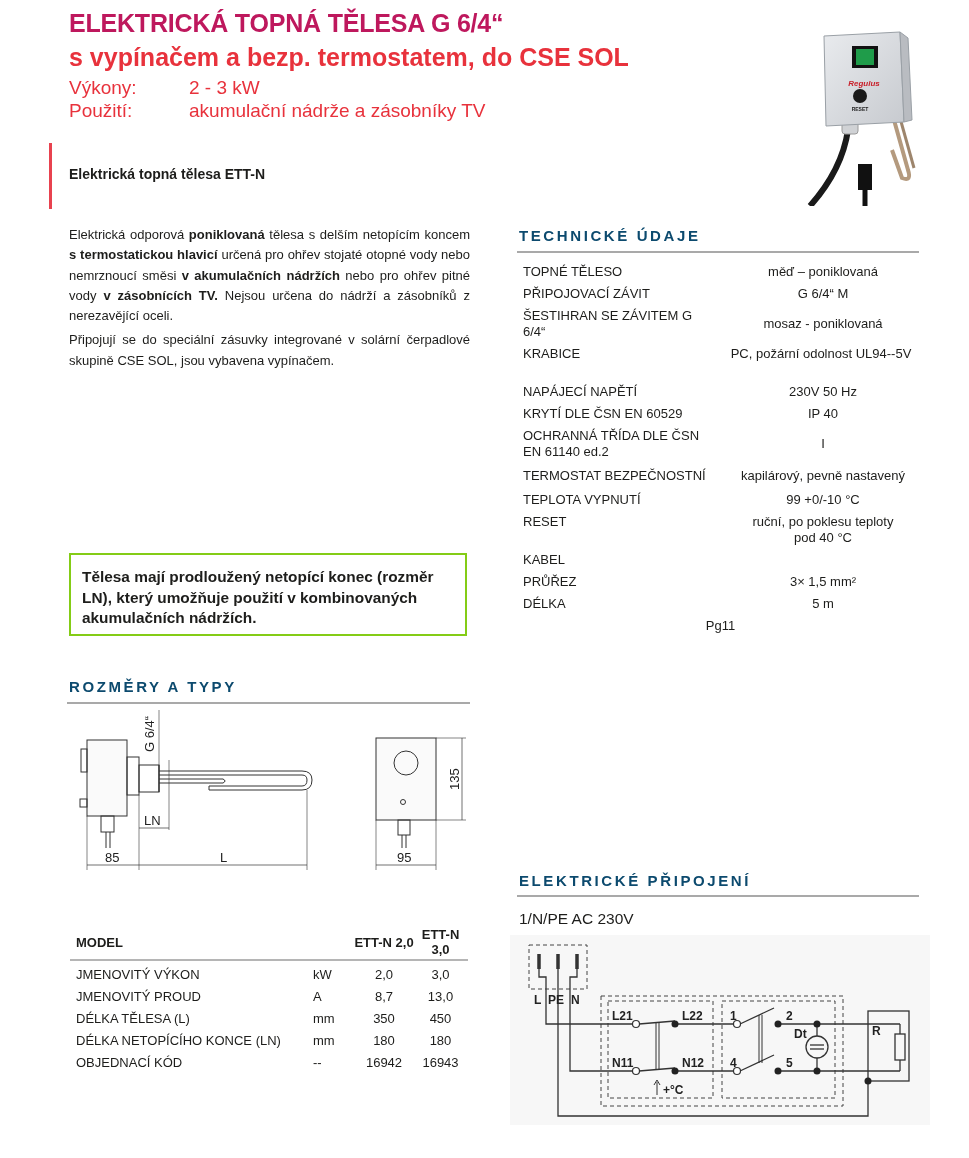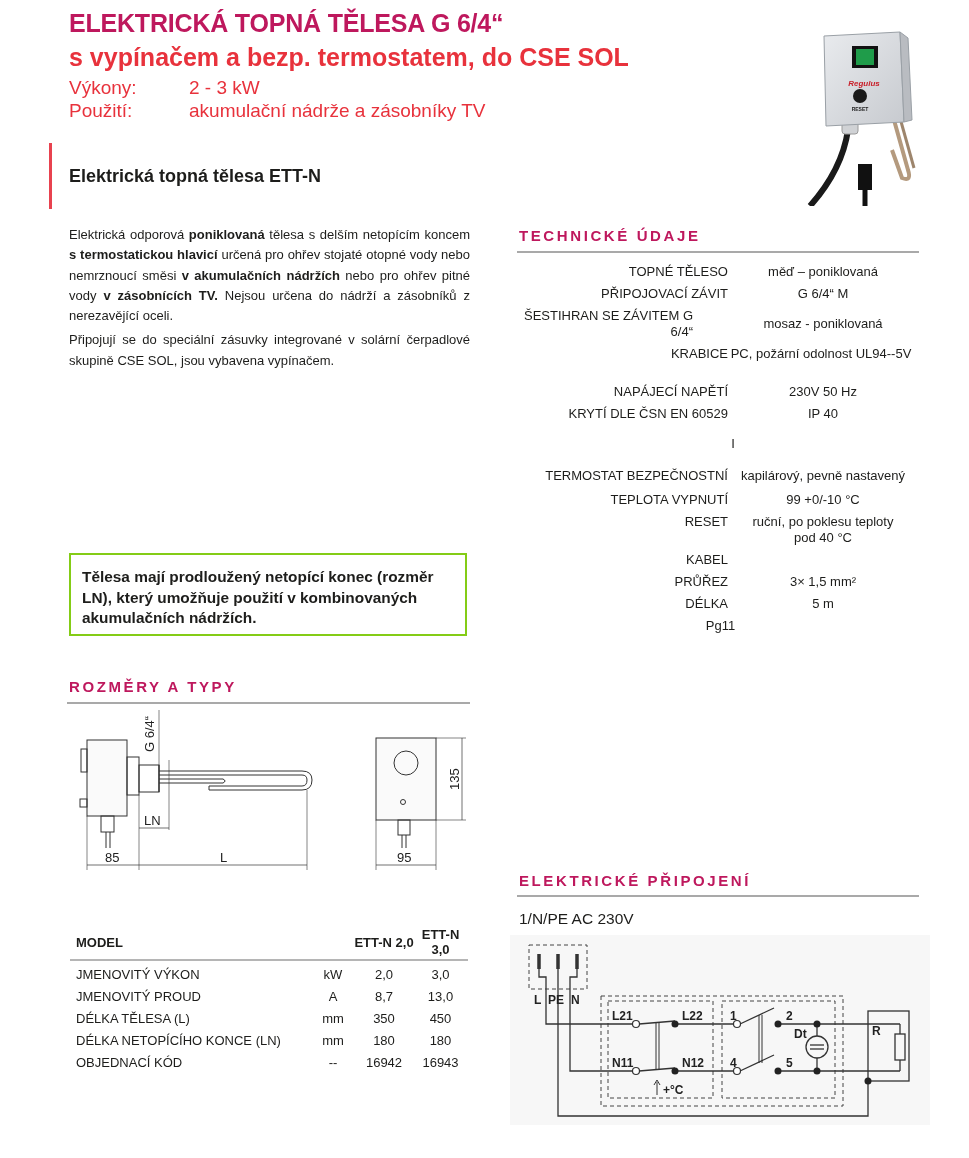--- a/index.html
+++ b/index.html
@@ -12,48 +12,48 @@
   .h2 { left:69px; top:42px; font-size:25px; font-weight:bold; color:#e8323c; line-height:30px; white-space:nowrap; }
   .meta { left:69px; font-size:19px; color:#e8323c; line-height:24px; }
   .meta .lbl { display:inline-block; width:120px; }
   .meta1 { top:76px; } .meta2 { top:99px; }
 
   
   .photo { left:796px; top:10px; width:150px; height:196px; }
 
   
   .redbar { left:49px; top:143px; width:3px; height:66px; background:#e8424f; }
-  .subtitle { left:69px; top:166px; font-size:18px; font-weight:bold; color:#1d1d1b; }
+  .subtitle { left:69px; top:166px; font-size:14px; font-weight:bold; color:#1d1d1b; }
 
   
   .bodytext { left:69px; top:225px; width:401px; font-size:13px; line-height:20.3px; text-align:justify; }
   .bodytext p { margin:0 0 4px 0; }
   .bodytext b { font-weight:bold; }
 
   
   .notice { left:69px; top:553px; width:398px; height:83px; border:2px solid #84cc16; box-sizing:border-box;
             padding:12px 10px 0 11px; font-size:15.4px; font-weight:bold; line-height:20.5px; }
 
   
-  .sect { font-size:15px; font-weight:bold; letter-spacing:2.6px; color:#be185d; }
+  .sect { font-size:15px; font-weight:bold; letter-spacing:2.6px; color:#0c4a6e; }
   .sect-line { height:2px; background:#a9a9a9; }
 
   
   .tech { left:523px; top:264px; width:395px; font-size:13px; line-height:16px; }
   .tech .row { display:flex; }
-  .tech .k { width:205px;text-align:right; }
+  .tech .k { width:205px; }
   .tech .v { flex:1; text-align:center; }
   .tech .bold { font-weight:normal; }
 
   
   .mtable { left:76px; top:926px; width:390px; font-size:13px; }
   .mtable .hdr { display:flex; height:32px; align-items:center; font-weight:bold; }
   .mtable .row { display:flex; height:22px; align-items:center; }
   .mtable .c0 { width:237px; }
-  .mtable .c1 { width:40px; text-align:center; }
+  .mtable .c1 { width:40px; }
   .mtable .c2 { width:62px; text-align:center; }
   .mtable .c3 { width:51px; text-align:center; }
   .mtable .sep { height:2px; background:#b5b5b5; margin:1px 0 2px 0; width:398px; margin-left:-6px; }
 
   .supply { left:519px; top:910px; font-size:15.5px; }
 </style>
 </head>
 <body>
 
 <div class="abs h1">ELEKTRICKÁ TOPNÁ TĚLESA G 6/4“</div>
@@ -125,20 +125,21 @@
     </div>
   <div class="row" style="height:22px">
       <span class="k">NAPÁJECÍ NAPĚTÍ</span>
       <span class="v">230V 50 Hz</span>
     </div>
   <div class="row" style="height:22px">
       <span class="k">KRYTÍ DLE ČSN EN 60529</span>
       <span class="v">IP 40</span>
     </div>
   <div class="row" style="height:40px">
+      <span class="k" style="width:180px">OCHRANNÁ TŘÍDA DLE ČSN EN 61140 ed.2</span>
       <span class="v" style="padding-left:25px; padding-top:8px">I</span>
     </div>
   <div class="row" style="height:24px">
       <span class="k bold">TERMOSTAT BEZPEČNOSTNÍ</span>
       <span class="v">kapilárový, pevně nastavený</span>
     </div>
   <div class="row" style="height:22px">
       <span class="k">TEPLOTA VYPNUTÍ</span>
       <span class="v">99 +0/-10 °C</span>
     </div>

